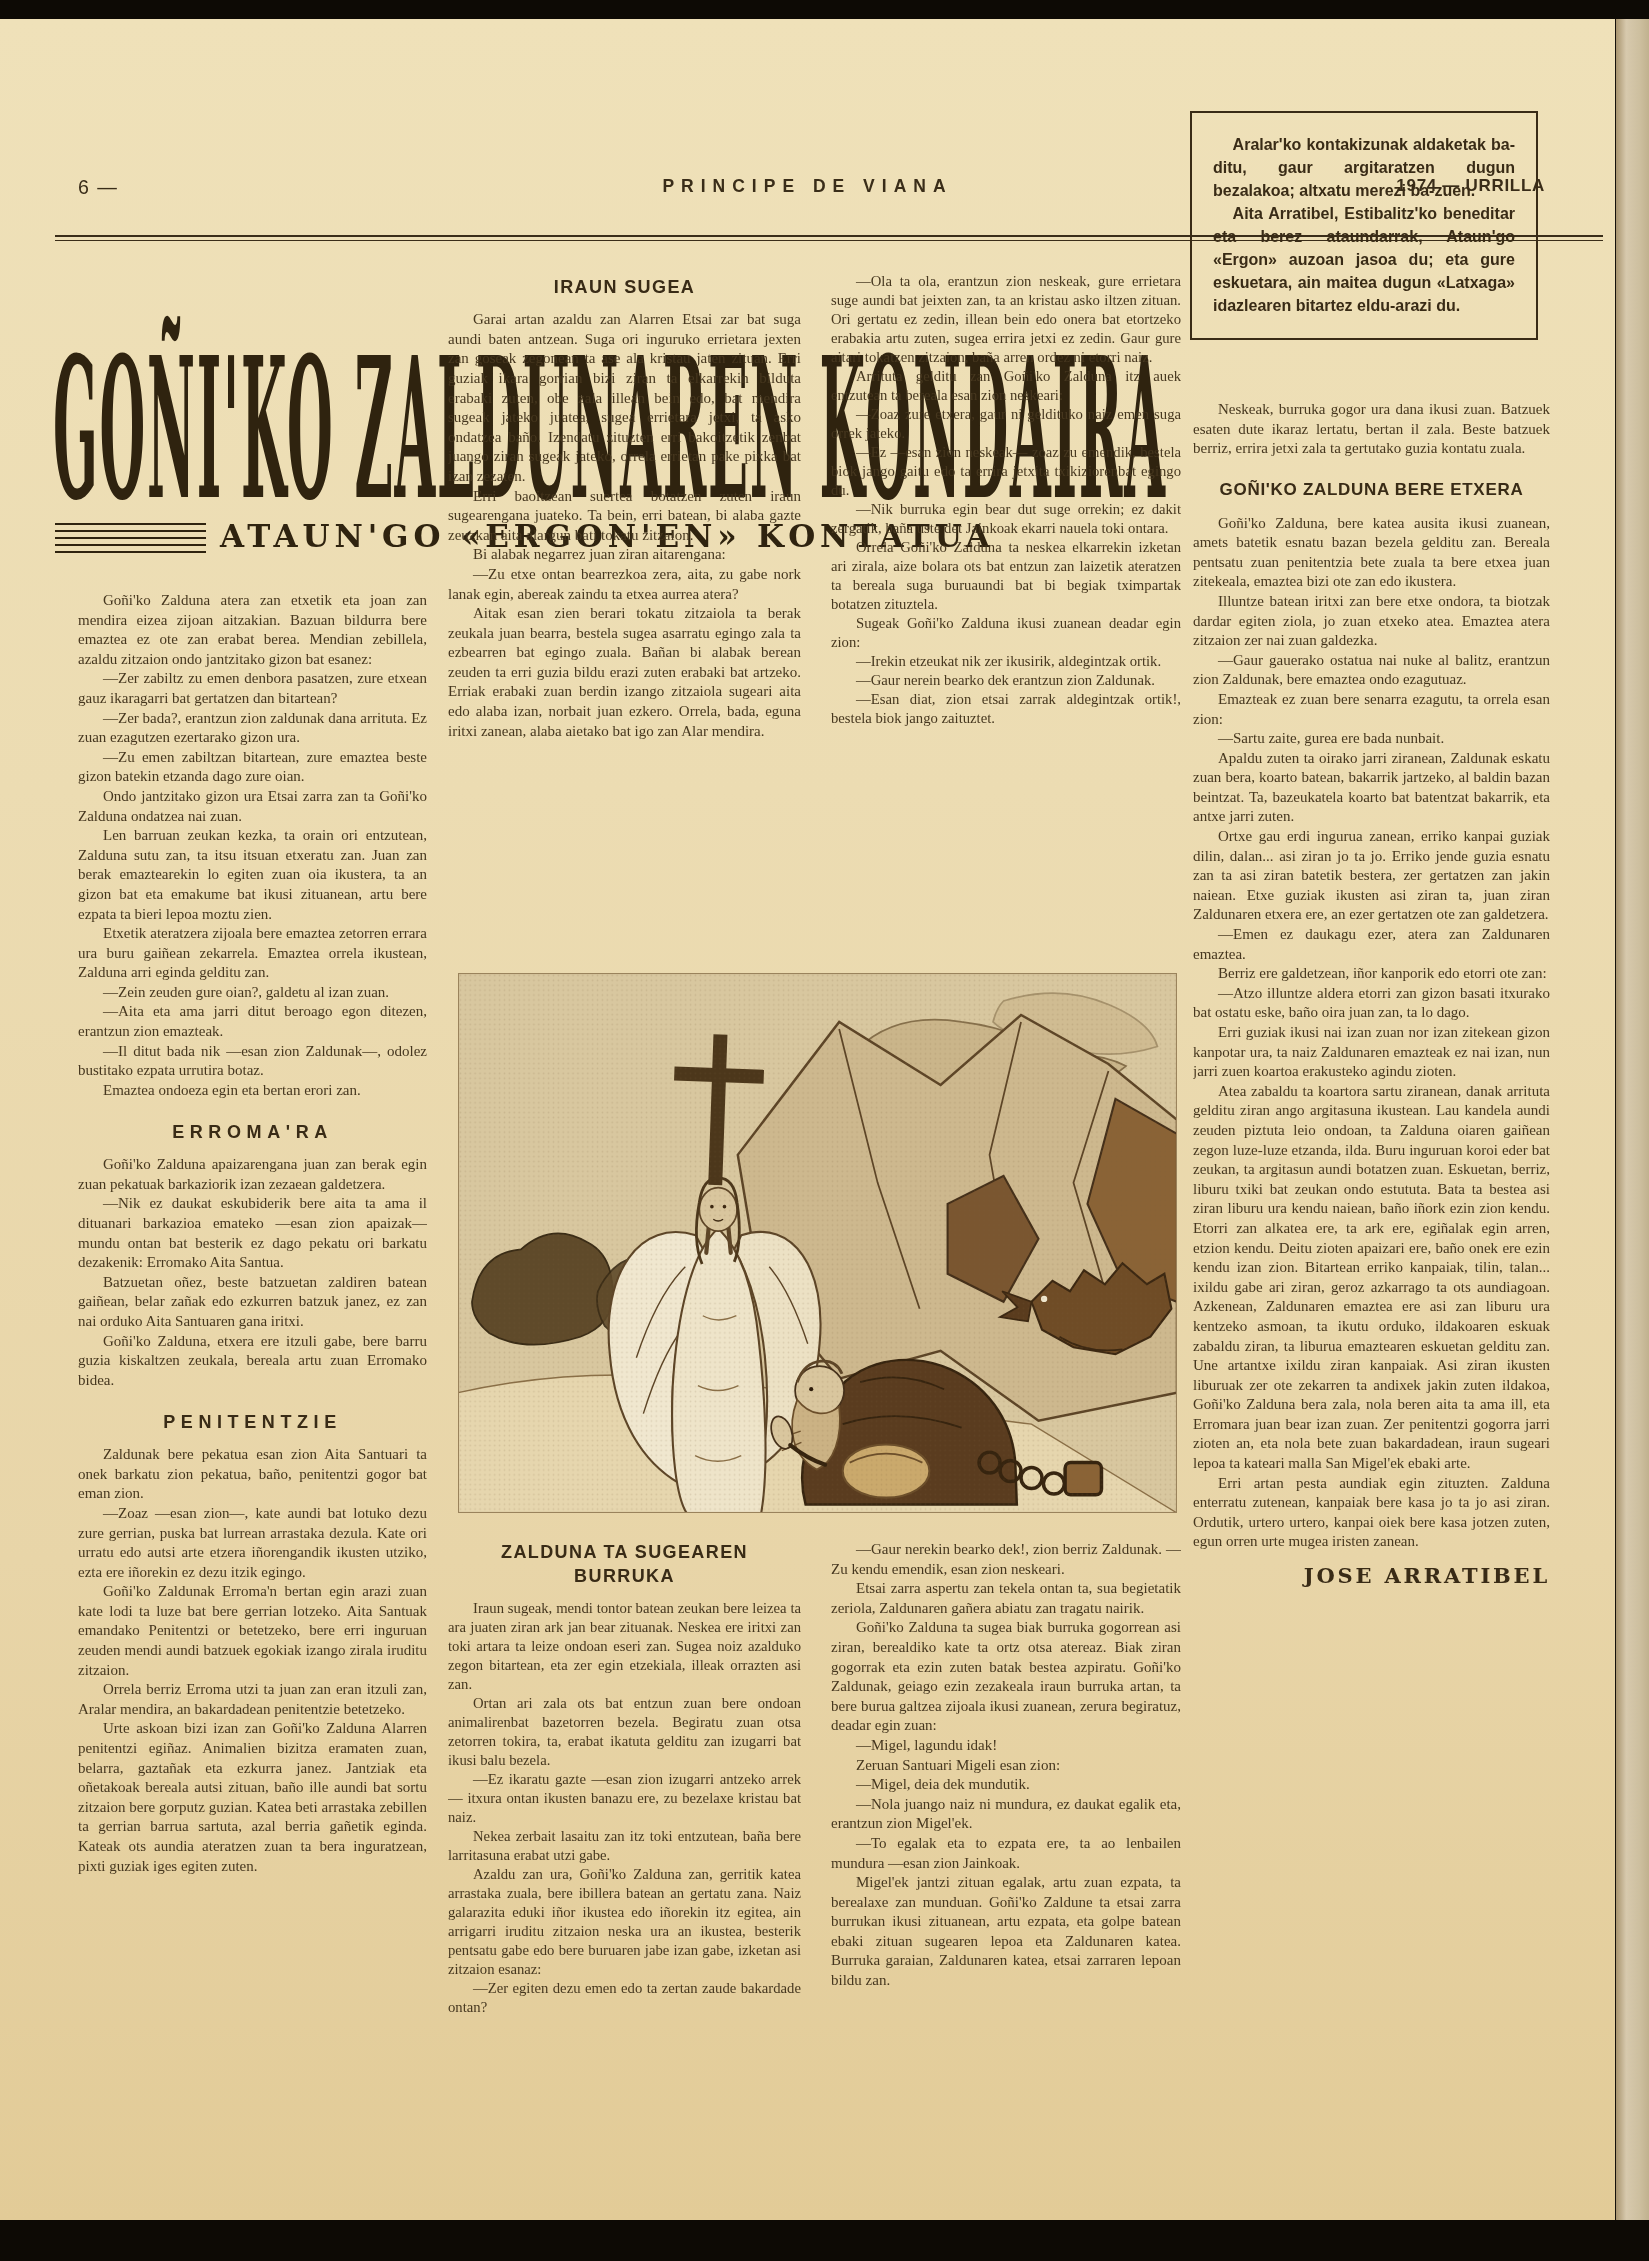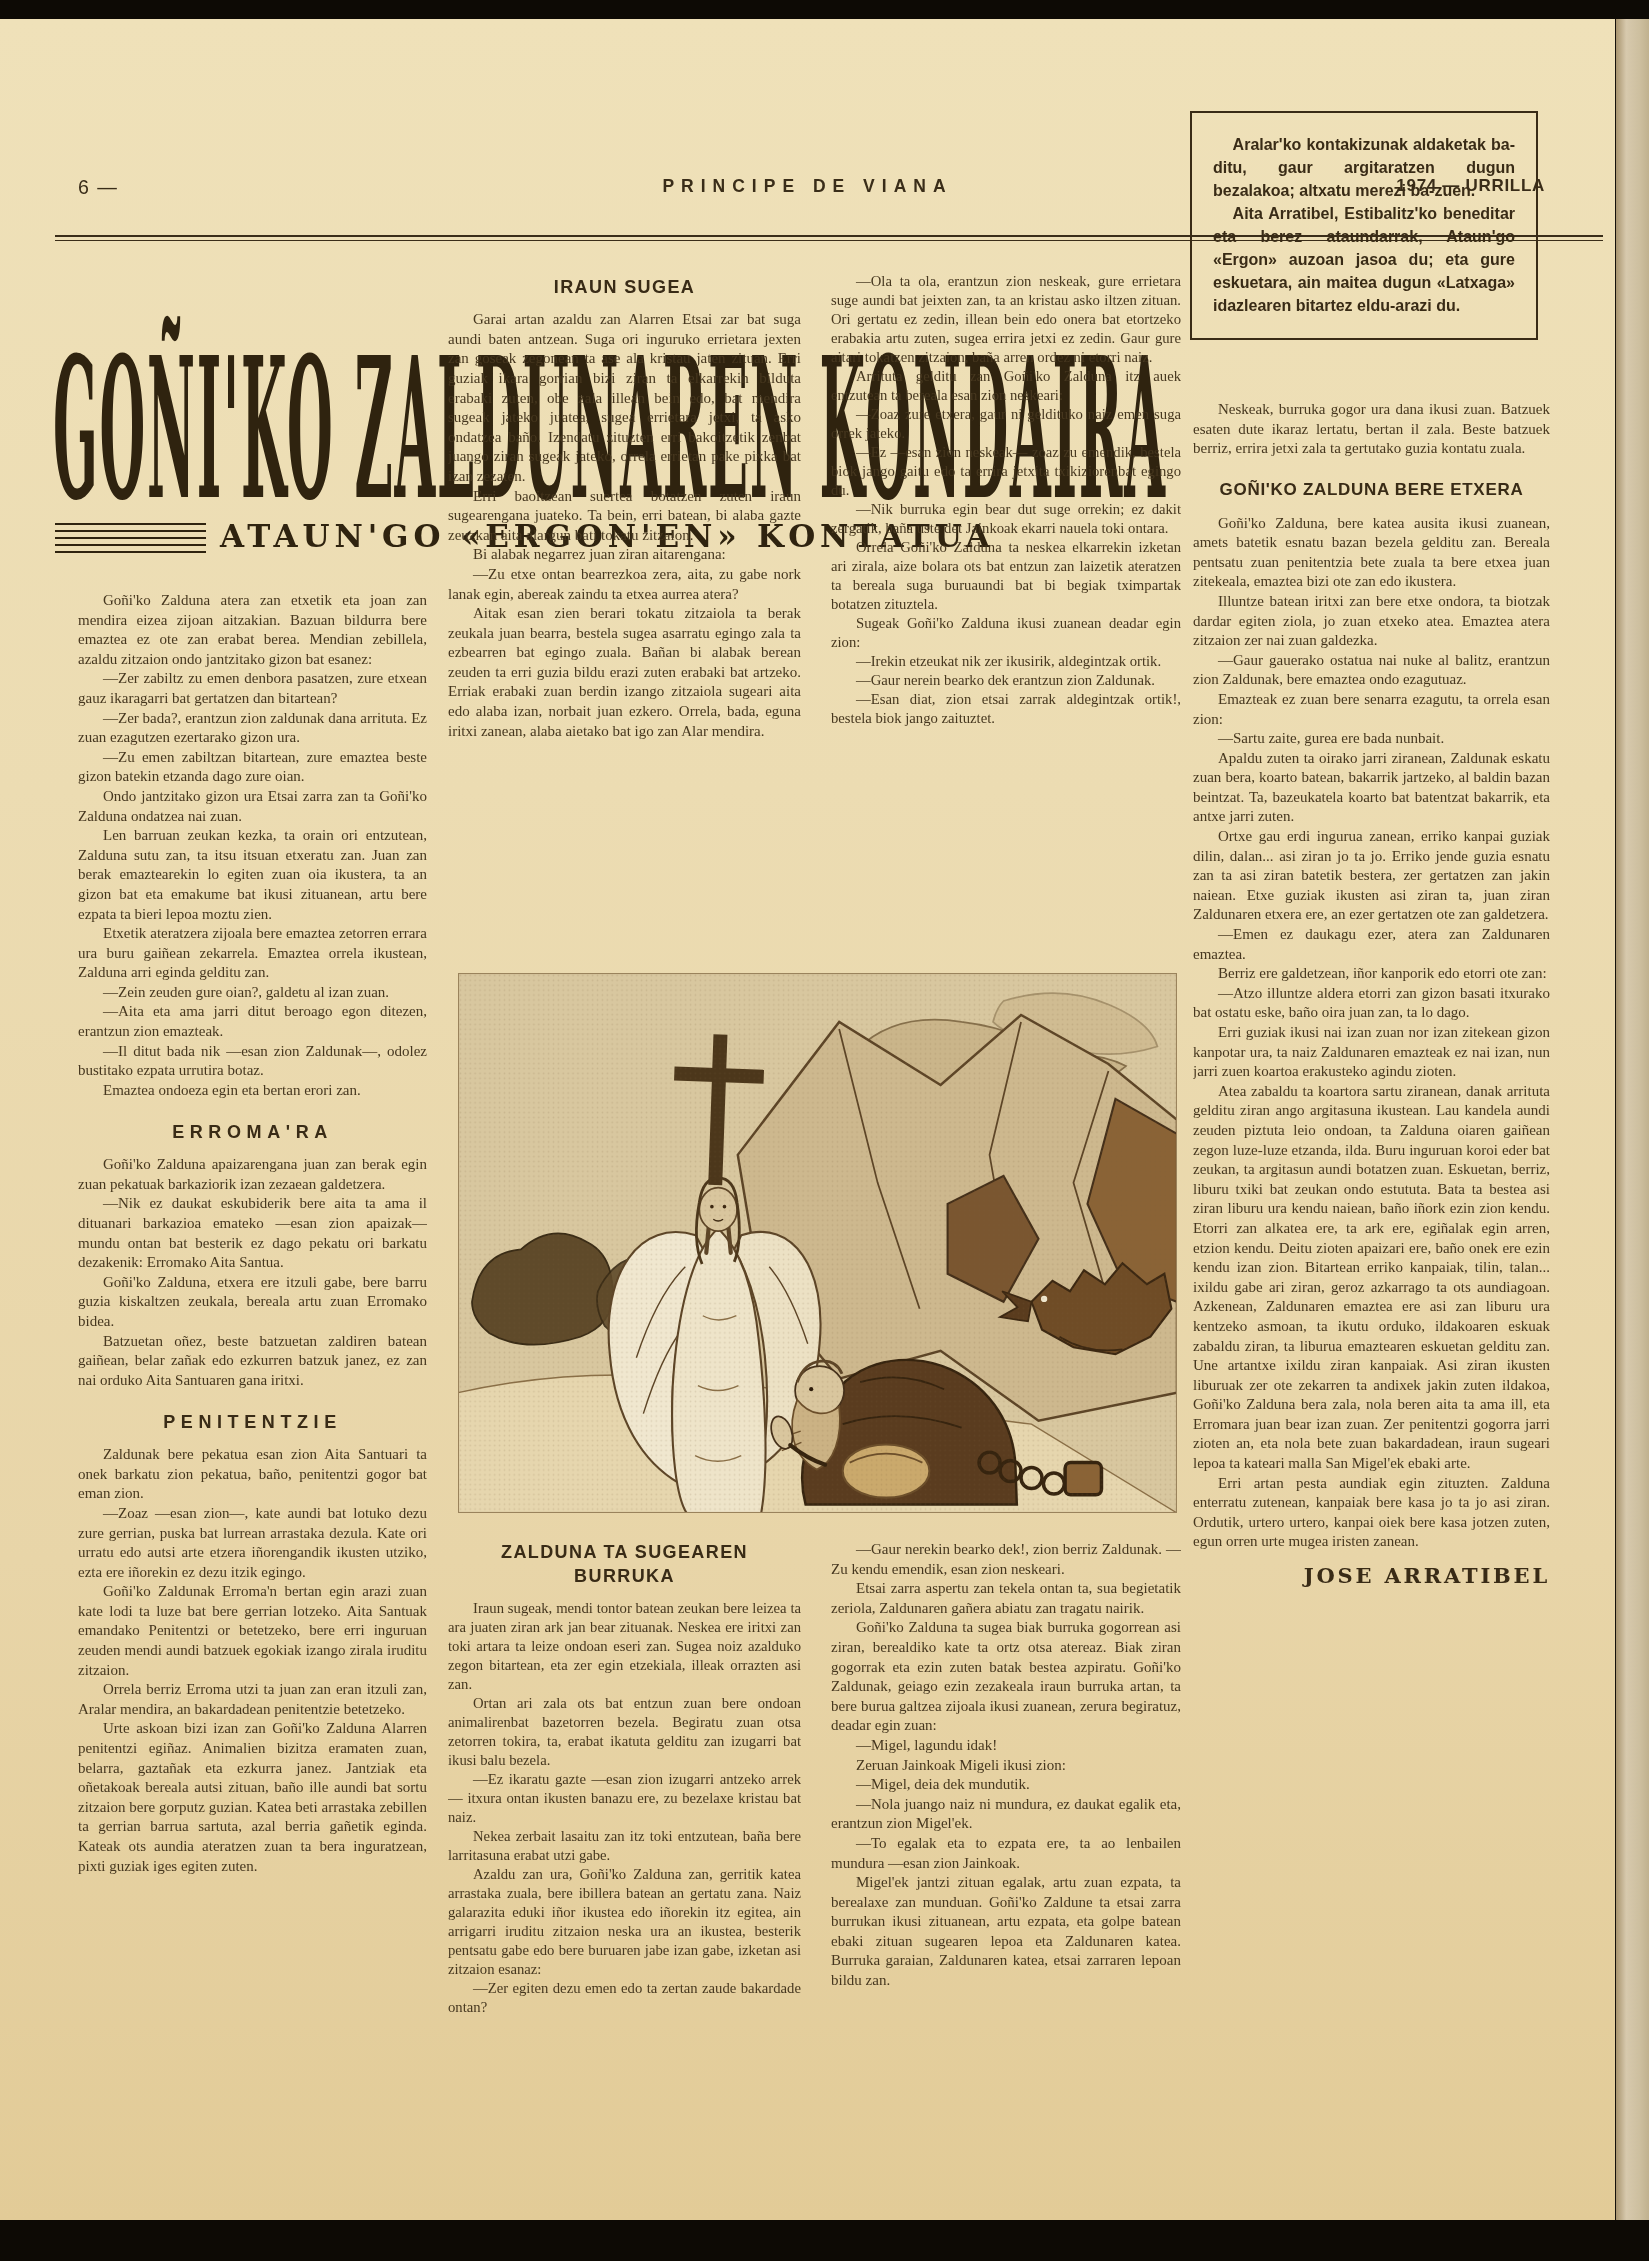--- a/index.html
+++ b/index.html
@@ -90,22 +90,22 @@
           <p>—Aita eta ama jarri ditut beroago egon ditezen, erantzun zion emazteak.</p>
           <p>—Il ditut bada nik —esan zion Zaldunak—, odolez bustitako ezpata urrutira botaz.</p>
           <p>Emaztea ondoeza egin eta bertan erori zan.</p>
         </div>
     </div>
     <div class="block">
       <h3 class="wide">ERROMA'RA</h3>
       <div>
           <p>Goñi'ko Zalduna apaizarengana juan zan berak egin zuan pekatuak barkaziorik izan zezaean galdetzera.</p>
           <p>—Nik ez daukat eskubiderik bere aita ta ama il dituanari barkazioa emateko —esan zion apaizak— mundu ontan bat besterik ez dago pekatu ori barkatu dezakenik: Erromako Aita Santua.</p>
+          <p>Batzuetan oñez, beste batzuetan zaldiren batean gaiñean, belar zañak edo ezkurren batzuk janez, ez zan nai orduko Aita Santuaren gana iritxi.</p>
           <p>Goñi'ko Zalduna, etxera ere itzuli gabe, bere barru guzia kiskaltzen zeukala, bereala artu zuan Erromako bidea.</p>
-          <p>Batzuetan oñez, beste batzuetan zaldiren batean gaiñean, belar zañak edo ezkurren batzuk janez, ez zan nai orduko Aita Santuaren gana iritxi.</p>
         </div>
     </div>
     <div class="block">
       <h3 class="wide">PENITENTZIE</h3>
       <div>
           <p>Zaldunak bere pekatua esan zion Aita Santuari ta onek barkatu zion pekatua, baño, penitentzi gogor bat eman zion.</p>
           <p>—Zoaz —esan zion—, kate aundi bat lotuko dezu zure gerrian, puska bat lurrean arrastaka dezula. Kate ori urratu edo autsi arte etzera iñorengandik ikusten utziko, ezta ere iñorekin ez dezu itzik egingo.</p>
           <p>Goñi'ko Zaldunak Erroma'n bertan egin arazi zuan kate lodi ta luze bat bere gerrian lotzeko. Aita Santuak emandako Penitentzi or betetzeko, bere erri inguruan zeuden mendi aundi batzuek egokiak izango zirala iruditu zitzaion.</p>
           <p>Orrela berriz Erroma utzi ta juan zan eran itzuli zan, Aralar mendira, an bakardadean penitentzie betetzeko.</p>
           <p>Urte askoan bizi izan zan Goñi'ko Zalduna Alarren penitentzi egiñaz. Animalien bizitza eramaten zuan, belarra, gaztañak eta ezkurra janez. Jantziak eta oñetakoak bereala autsi zituan, baño ille aundi bat sortu zitzaion bere gorputz guzian. Katea beti arrastaka zebillen ta gerrian barrua sartuta, azal berria gañetik eginda. Kateak ots aundia ateratzen zuan ta bera inguratzean, pixti guziak iges egiten zuten.</p>
@@ -234,21 +234,21 @@
     </div>
   </div>
 
   <div id="col3-bottom" class="col">
     <div class="block">
       <div>
           <p>—Gaur nerekin bearko dek!, zion berriz Zaldunak. —Zu kendu emendik, esan zion neskeari.</p>
           <p>Etsai zarra aspertu zan tekela ontan ta, sua begietatik zeriola, Zaldunaren gañera abiatu zan tragatu nairik.</p>
           <p>Goñi'ko Zalduna ta sugea biak burruka gogorrean asi ziran, berealdiko kate ta ortz otsa atereaz. Biak ziran gogorrak eta ezin zuten batak bestea azpiratu. Goñi'ko Zaldunak, geiago ezin zezakeala iraun burruka artan, ta bere burua galtzea zijoala ikusi zuanean, zerura begiratuz, deadar egin zuan:</p>
           <p>—Migel, lagundu idak!</p>
-          <p>Zeruan Jainkoak Migeli ikusi zion:</p>
+          <p>Zeruan Santuari Migeli esan zion:</p>
           <p>—Migel, deia dek mundutik.</p>
           <p>—Nola juango naiz ni mundura, ez daukat egalik eta, erantzun zion Migel'ek.</p>
           <p>—To egalak eta to ezpata ere, ta ao lenbailen mundura —esan zion Jainkoak.</p>
           <p>Migel'ek jantzi zituan egalak, artu zuan ezpata, ta berealaxe zan munduan. Goñi'ko Zaldune ta etsai zarra burrukan ikusi zituanean, artu ezpata, eta golpe batean ebaki zituan sugearen lepoa eta Zaldunaren katea. Burruka garaian, Zaldunaren katea, etsai zarraren lepoan bildu zan.</p>
         </div>
     </div>
   </div>
 
   <div id="col4" class="col">
     <div class="block">

